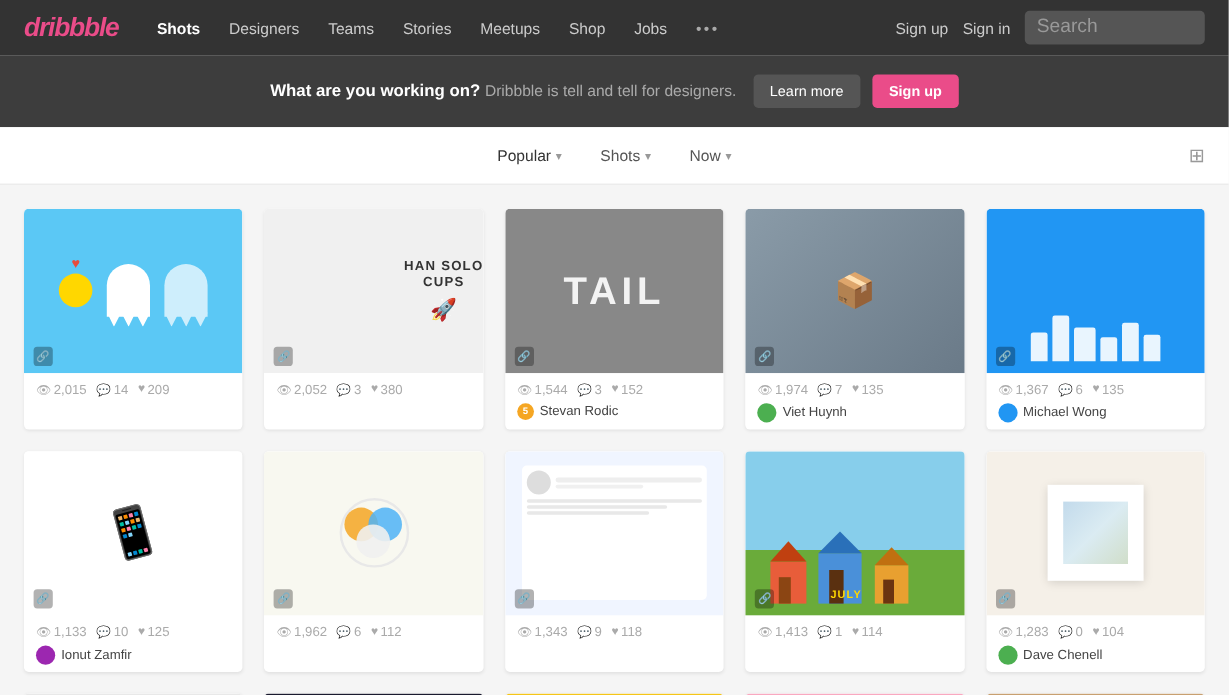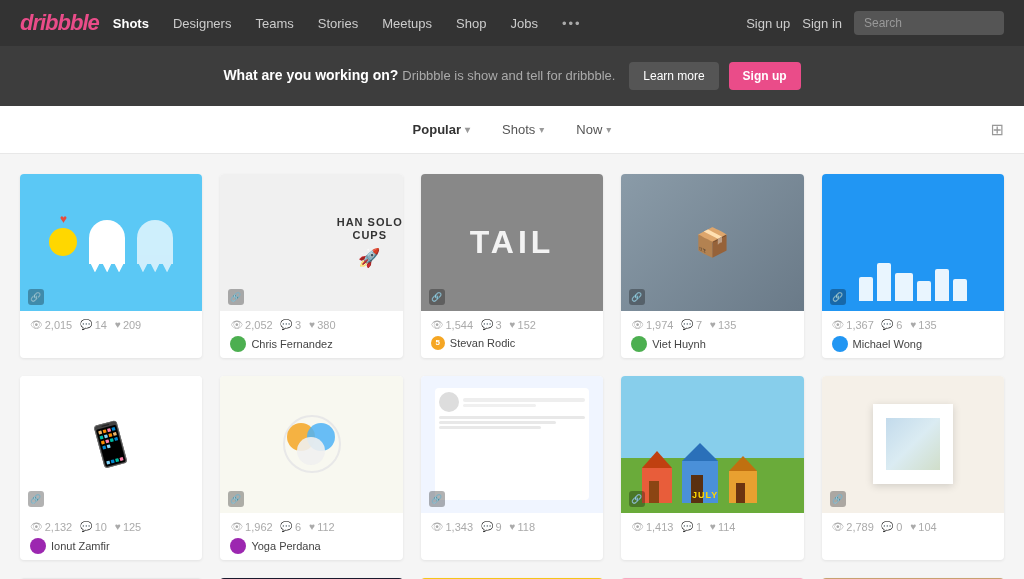--- a/index.html
+++ b/index.html
@@ -12,21 +12,21 @@
       align-items: center;
       padding: 0 20px;
       height: 46px;
       gap: 0;
     }
     .navbar-logo {
       color: #ea4c89;
       font-size: 22px;
       font-weight: 900;
       letter-spacing: -1px;
-      margin-right: 4px;
+      margin-right: 22px;
       font-style: italic;
     }
     .navbar-links {
       display: flex;
       align-items: center;
       gap: 4px;
       flex: 1;
     }
     .navbar-links a {
       color: #ccc;
@@ -48,21 +48,21 @@
       color: #ccc;
       text-decoration: none;
       font-size: 13px;
     }
     .search-box {
       background: #555;
       border: none;
       border-radius: 4px;
       padding: 5px 10px;
       color: #ccc;
-      font-size: 12px;
+      font-size: 16px;
       width: 150px;
       outline: none;
     }
     .search-box::placeholder { color: #999; }
 
     
     .promo-banner {
       background: #3d3d3d;
       text-align: center;
       padding: 16px 20px;
@@ -108,21 +108,21 @@
       padding: 6px 14px;
       border-radius: 4px;
       color: #555;
       font-size: 13px;
       cursor: pointer;
       display: flex;
       align-items: center;
       gap: 4px;
       text-decoration: none;
     }
-    .filter-tab.active { font-weight: 700; color: #333; align-items: center; }
+    .filter-tab.active { font-weight: 400; color: #333; align-items: center; }
     .filter-tab .arrow { font-size: 10px; color: #999; }
     .grid-toggle {
       position: absolute;
       right: 20px;
       cursor: pointer;
       color: #999;
       font-size: 16px;
     }
 
     
@@ -425,21 +425,21 @@
   </div>
   <div class="navbar-right">
     <a href="#">Sign up</a>
     <a href="#">Sign in</a>
     <input class="search-box" type="text" placeholder="Search" style="">
   </div>
 </nav>
 
 <div class="promo-banner">
   <strong>What are you working on?</strong>
-  <span class="desc">Dribbble is show and tell for dribbble.</span>
+  <span class="desc">Dribbble is tell and tell for designers.</span>
   <button class="btn-learn">Learn more</button>
   <button class="btn-signup">Sign up</button>
 </div>
 
 <div class="filter-bar">
   <a class="filter-tab active" href="#">
     <span>Popular</span>
     <span class="arrow">▾</span>
   </a>
   <a class="filter-tab" href="#">
@@ -501,24 +501,20 @@
           </span>
           <span class="stat-item">
             <span class="stat-icon">💬</span>
             <span>3</span>
           </span>
           <span class="stat-item">
             <span class="stat-icon">♥</span>
             <span>380</span>
           </span>
         </div>
-        <div class="shot-author">
-          <div class="author-avatar" style="background:#4caf50;"></div>
-          <a href="#" class="author-name">Chris Fernandez</a>
-        </div>
       </div>
     </div>
 
     <div class="shot-card">
       <div class="shot-thumb">
         <div class="tail-scene">
           <div class="tail-text">TAIL</div>
         </div>
         <div class="shot-link-icon">🔗</div>
       </div>
@@ -611,21 +607,21 @@
       <div class="shot-thumb" style="background:#fff;">
         <div class="phone-scene">
           <div style="font-size:40px;transform:rotate(-15deg);">📱</div>
         </div>
         <div class="shot-link-icon">🔗</div>
       </div>
       <div class="shot-meta">
         <div class="shot-stats">
           <span class="stat-item">
             <span class="stat-icon">👁</span>
-            <span>2,132</span>
+            <span>1,133</span>
           </span>
           <span class="stat-item">
             <span class="stat-icon">💬</span>
             <span>10</span>
           </span>
           <span class="stat-item">
             <span class="stat-icon">♥</span>
             <span>125</span>
           </span>
         </div>
@@ -655,24 +651,20 @@
             <span>1,962</span>
           </span>
           <span class="stat-item">
             <span class="stat-icon">💬</span>
             <span>6</span>
           </span>
           <span class="stat-item">
             <span class="stat-icon">♥</span>
             <span>112</span>
           </span>
-        </div>
-        <div class="shot-author">
-          <div class="author-avatar" style="background:#9c27b0;"></div>
-          <a href="#" class="author-name">Yoga Perdana</a>
         </div>
       </div>
     </div>
 
     <div class="shot-card">
       <div class="shot-thumb">
         <div class="profile-scene">
           <div class="profile-card-mini">
             <div style="display:flex; align-items:center; gap:4px; margin-bottom:4px;">
               <div style="width:20px;height:20px;border-radius:50%;background:#ddd;"></div>
@@ -750,30 +742,34 @@
           <div style="width:80px; height:80px; background:#fff; box-shadow:0 2px 8px rgba(0,0,0,0.15); display:flex; align-items:center; justify-content:center;">
             <div style="width:54px; height:52px; background:linear-gradient(135deg, #b8d4e8, #d4e8f0, #c8d8c0); opacity:0.85;"></div>
           </div>
         </div>
         <div class="shot-link-icon">🔗</div>
       </div>
       <div class="shot-meta">
         <div class="shot-stats">
           <span class="stat-item">
             <span class="stat-icon">👁</span>
-            <span>2,789</span>
+            <span>1,283</span>
           </span>
           <span class="stat-item">
             <span class="stat-icon">💬</span>
             <span>0</span>
           </span>
           <span class="stat-item">
             <span class="stat-icon">♥</span>
             <span>104</span>
           </span>
+        </div>
+        <div class="shot-author">
+          <div class="author-avatar" style="background:#4caf50;"></div>
+          <a href="#" class="author-name">Dave Chenell</a>
         </div>
       </div>
     </div>
 
     <div class="shot-card">
       <div class="shot-thumb" style="background:#e8e8e8;">
         <div style="height:100%; display:flex; align-items:center; justify-content:center;">
           
         </div>
       </div>

